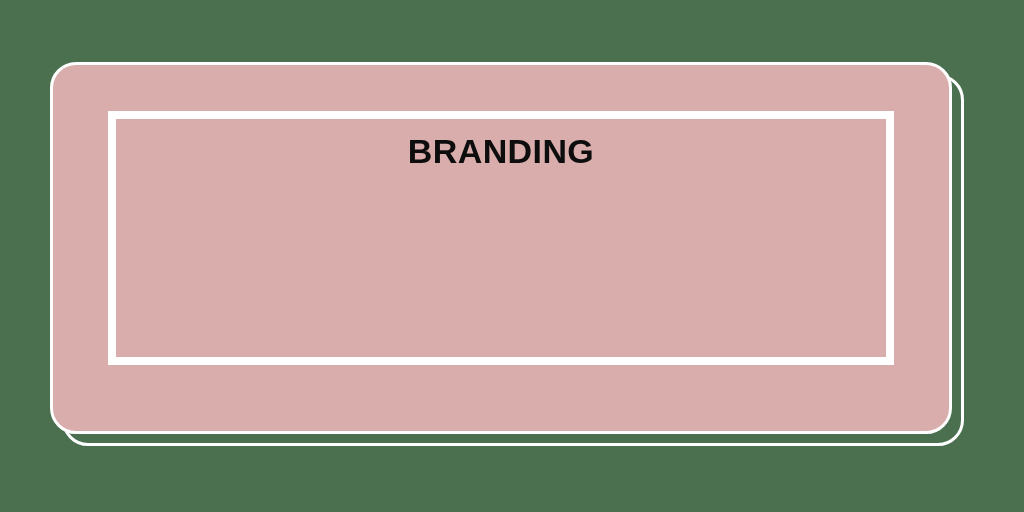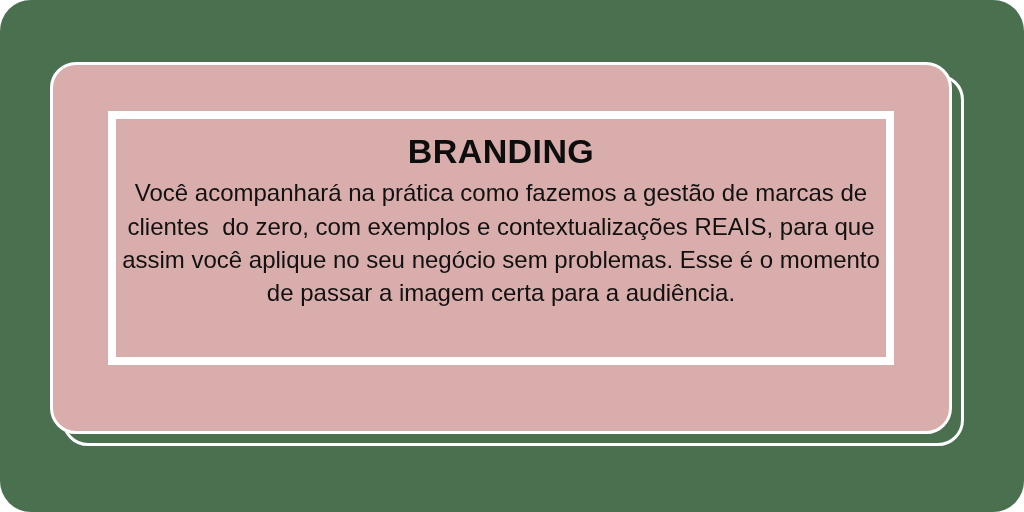--- a/index.html
+++ b/index.html
@@ -11,21 +11,20 @@
     height: 512px;
     overflow: hidden;
     font-family: "Liberation Sans", sans-serif;
   }
 
   #canvas {
     position: relative;
     width: 1024px;
     height: 512px;
     background: #4a7050;
-    border-radius: 31px;
   }
 
   
   .card-echo {
     position: absolute;
     left: 62px;
     top: 74px;
     width: 902px;
     height: 372px;
     border-radius: 26px;
@@ -100,18 +99,17 @@
 <div id="canvas">
 
   <div class="card-echo"></div>
 
   <div class="card">
 
     <div class="inner-frame"></div>
 
     <div class="content">
       <h1 class="title">BRANDING</h1>
-      <p class="body-text">Você acompanhará na prática como fazemos a gestão de marcas de clientes  do zero, com exemplos e contextualizações REAIS, para que assim você aplique no seu negócio sem problemas. Esse é o momento de passar a imagem certa para a audiência.</p>
     </div>
 
   </div>
 
 </div>
 
 </body></html>

